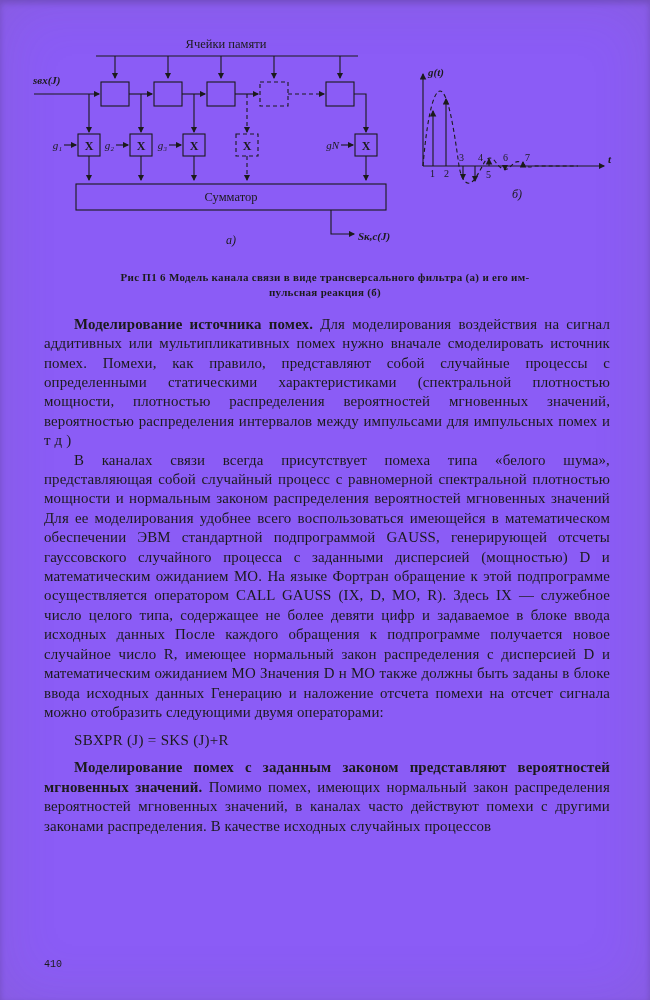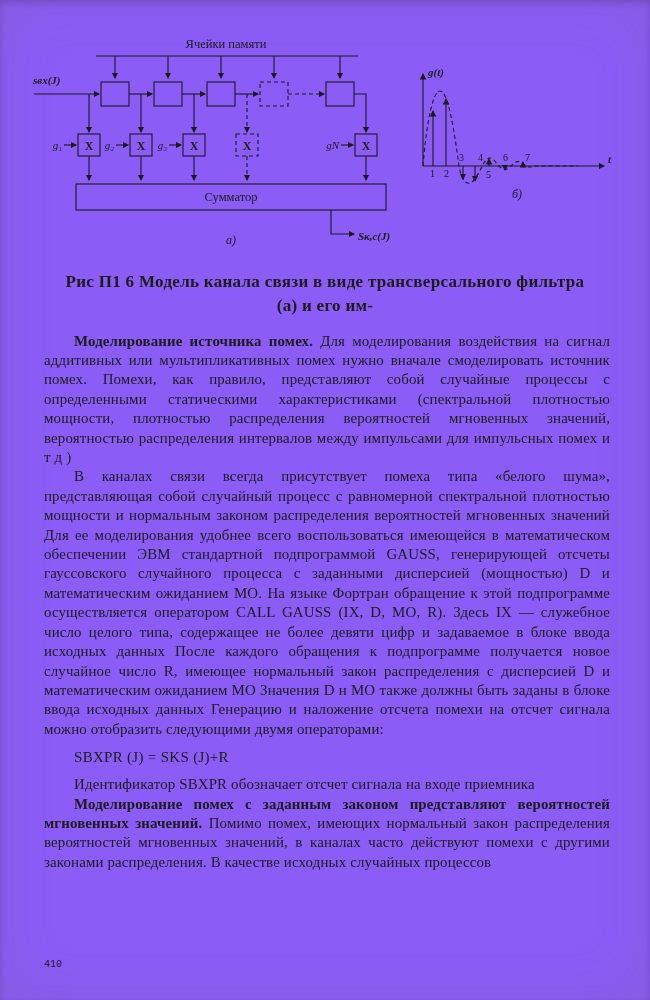--- a/index.html
+++ b/index.html
@@ -17,21 +17,21 @@
   svg{display:block;}
   svg text{font-family:"Liberation Serif", serif; fill:#1b1b1b;}
   .lbl{font-size:12.5px;}
   .lbl-sm{font-size:11px;font-style:italic;}
   .lbl-tick{font-size:10px;}
   .lbl-part{font-size:12px;font-style:italic;}
   .caption{
     margin:4px 54px 0 54px;
     text-align:center;
     font-weight:bold;
-    font-size:17px;
+    font-size:11px;
     line-height:1.4;
     letter-spacing:.3px;
   }
   .body-text{
     margin:14px 40px 0 44px;
     text-align:justify;
     font-size:14.9px;
     line-height:19.4px;
     letter-spacing:.15px;
   }
@@ -153,27 +153,27 @@
       <text x="452" y="127" class="lbl-tick">4</text>
       <text x="460" y="144" class="lbl-tick">5</text>
       <text x="477" y="127" class="lbl-tick">6</text>
       <text x="499" y="127" class="lbl-tick">7</text>
       <text x="486" y="164" class="lbl-part">б)</text>
     </svg>
   </div>
 
   <div class="caption">
     <div>Рис П1 6  Модель канала связи в виде трансверсального фильтра (а) и его им-</div>
+    <div>пульсная реакция (б)</div>
   </div>
 
   <div class="body-text">
     <p><b>Моделирование источника помех.</b><span> Для моделирования воздействия на сигнал аддитивных или мультипликативных помех нужно вначале смоделировать источник помех. Помехи, как правило, представляют собой случайные процессы с определенными статическими характеристиками (спектральной плотностью мощности, плотностью распределения вероятностей мгновенных значений, вероятностью распределения интервалов между импульсами для импульсных помех и т д )</span></p>
     <p>В каналах связи всегда присутствует помеха типа «белого шума», представляющая собой случайный процесс с равномерной спектральной плотностью мощности и нормальным законом распределения вероятностей мгновенных значений Для ее моделирования удобнее всего воспользоваться имеющейся в математическом обеспечении ЭВМ стандартной подпрограммой GAUSS, генерирующей отсчеты гауссовского случайного процесса с заданными дисперсией (мощностью) D и математическим ожиданием МО. На языке Фортран обращение к этой подпрограмме осуществляется оператором CALL GAUSS (IX, D, МО, R). Здесь IX — служебное число целого типа, содержащее не более девяти цифр и задаваемое в блоке ввода исходных данных После каждого обращения к подпрограмме получается новое случайное число R, имеющее нормальный закон распределения с дисперсией D и математическим ожиданием МО Значения D н МО также должны быть заданы в блоке ввода исходных данных Генерацию и наложение отсчета помехи на отсчет сигнала можно отобразить следующими двумя операторами:</p>
     <div class="formulas">
       <div>SBXPR (J) = SKS (J)+R</div>
     </div>
-    <p>Идентификатор SBXPR обозначает отсчет сигнала на входе приемника</p>
     <p><b>Моделирование помех с заданным законом представляют вероятностей мгновенных значений.</b><span> Помимо помех, имеющих нормальный закон распределения вероятностей мгновенных значений, в каналах часто действуют помехи с другими законами распределения. В качестве исходных случайных процессов</span></p>
   </div>
 
   <div class="page-number">410</div>
 
 </div>
 
 </body></html>

